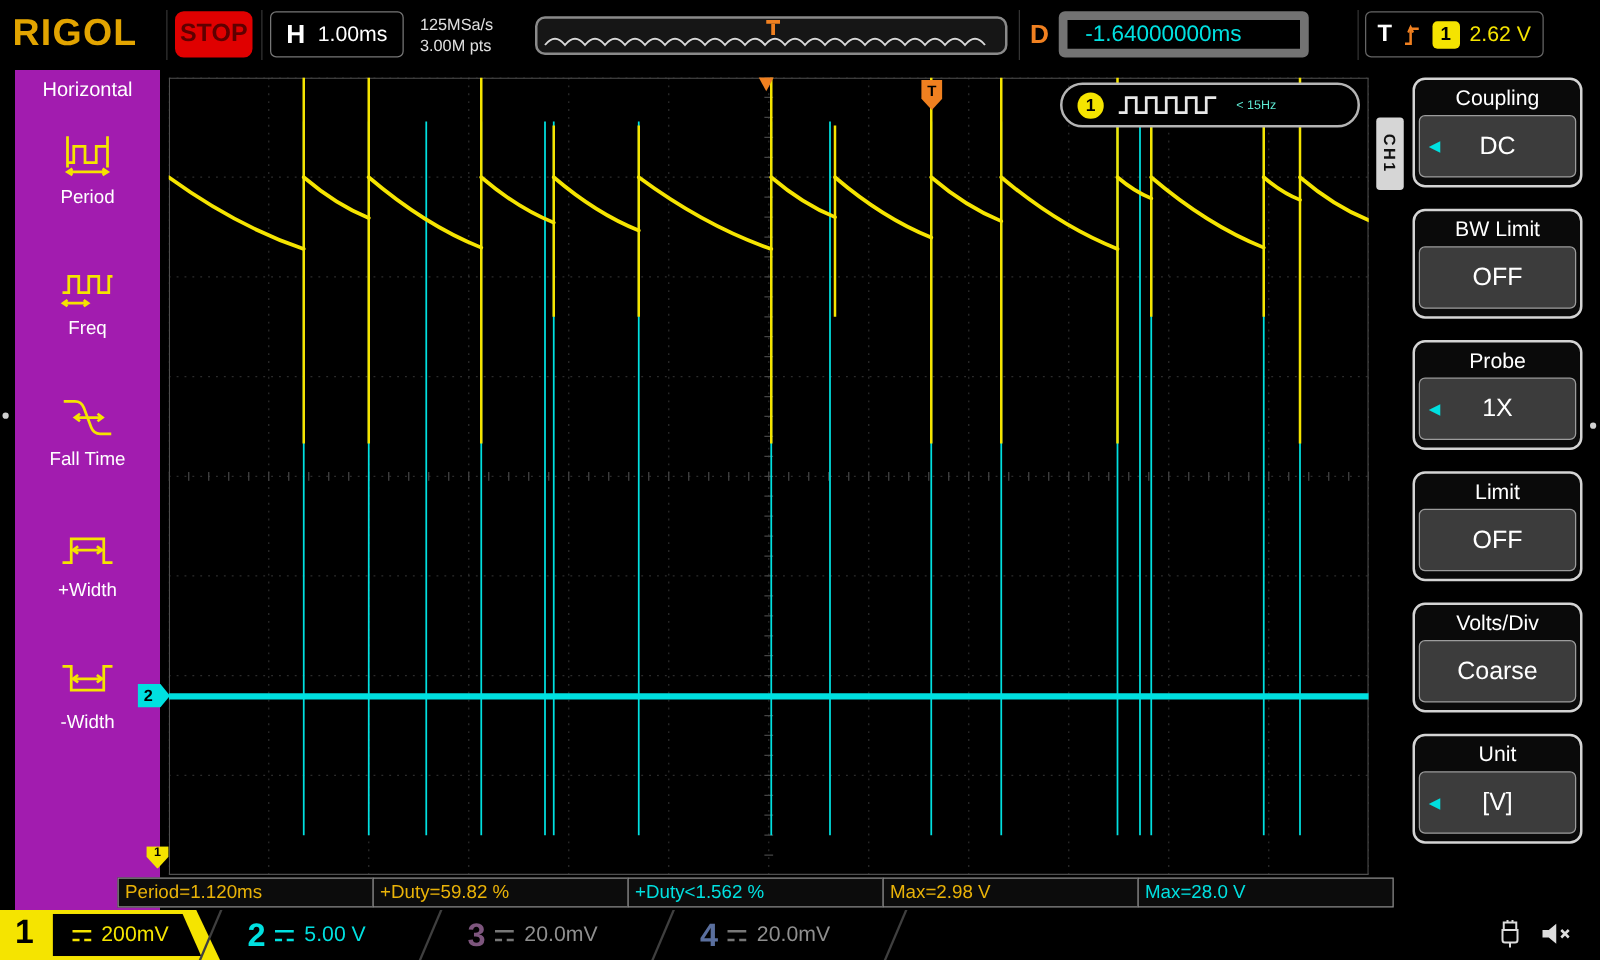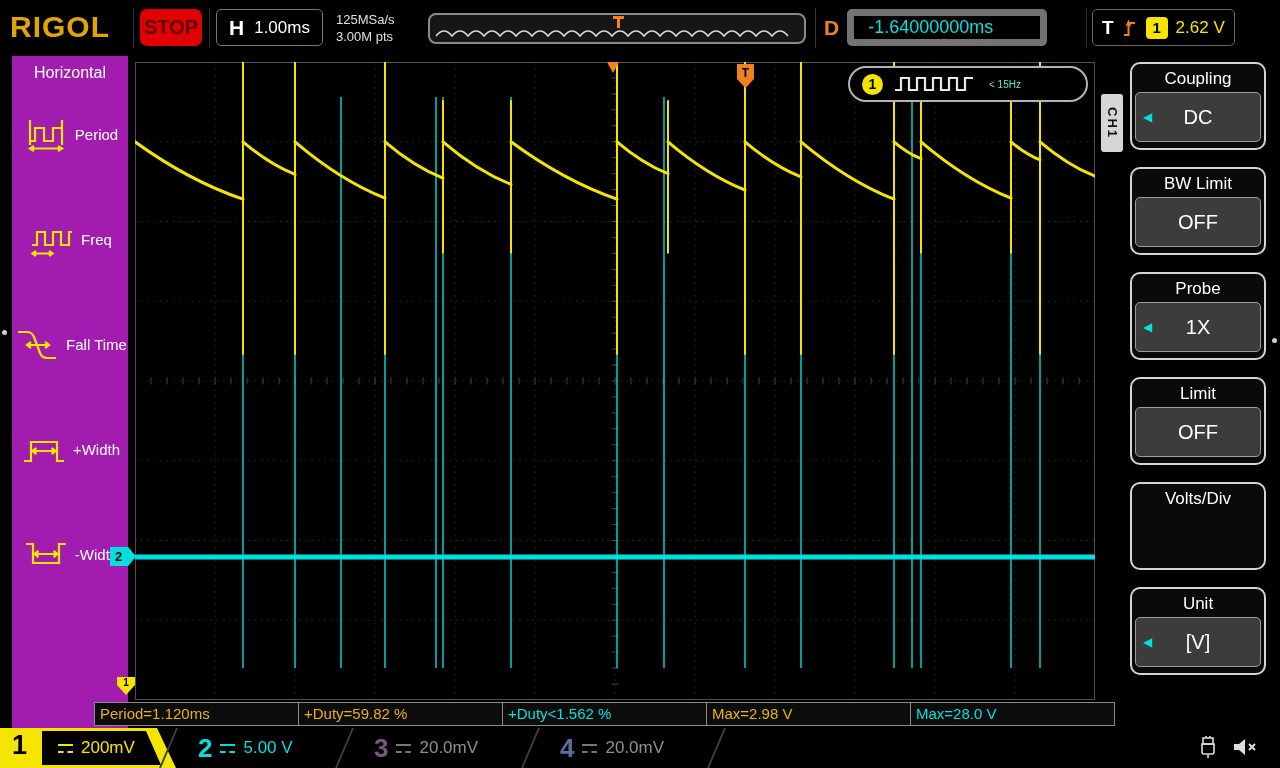--- a/index.html
+++ b/index.html
@@ -31,21 +31,21 @@
   .tgroup { position:absolute; left:1092px; top:9px; height:37px; border:1px solid #666; border-radius:5px;
             display:flex; align-items:center; gap:8px; padding:0 9px; }
   .tlabel { color:#fff; font-weight:bold; font-size:19px; }
   .tsource { width:22px; height:22px; background:#f5e400; border-radius:4px; color:#000; font-weight:bold;
              font-size:15px; display:flex; align-items:center; justify-content:center; }
   .tlevel { color:#f5e400; font-size:17px; }
 
   
   .sidebar { position:absolute; left:0; top:56px; width:116px; height:672px; background:#a21caf;margin-left:12px; }
   .side-title { color:#fff; font-size:16px; text-align:center; padding-top:8px; }
-  .side-item { height:105px; display:flex; flex-direction:row; align-items:center; justify-content:center; gap:5px; cursor:pointer;text-align:right; }
+  .side-item { height:105px; display:flex; flex-direction:column; align-items:center; justify-content:center; gap:5px; cursor:pointer;text-align:right; }
   .side-item svg { stroke:#f5e400; stroke-width:2.2; fill:none; }
   .side-label { color:#fff; font-size:15px; white-space:nowrap; }
 
   
   #scope-svg { position:absolute; left:135px; top:62px; width:960px; height:638px; background:#000; }
   .freqcounter { position:absolute; left:848px; top:66px; width:240px; height:36px; background:#000;
                  border:2px solid #b4b4b4; border-radius:18px; display:flex; align-items:center; gap:10px; padding:0 12px; }
   .fc-badge { width:21px; height:21px; border-radius:50%; background:#f5e400; color:#000; font-weight:bold;
               font-size:14px; display:flex; align-items:center; justify-content:center; flex:none; }
   .fc-val { color:#5eead4; font-size:10px; white-space:nowrap; }
@@ -243,20 +243,24 @@
     </div>
     <div class="menu-sec">
       <div class="sec-title">Limit</div>
       <div class="sec-value">
 
         <span>OFF</span>
       </div>
     </div>
     <div class="menu-sec">
       <div class="sec-title">Volts/Div</div>
+      <div class="sec-value">
+
+        <span>Coarse</span>
+      </div>
     </div>
     <div class="menu-sec">
       <div class="sec-title">Unit</div>
       <div class="sec-value">
         <span class="arr">◀</span>
         <span>[V]</span>
       </div>
     </div>
   </aside>
 

